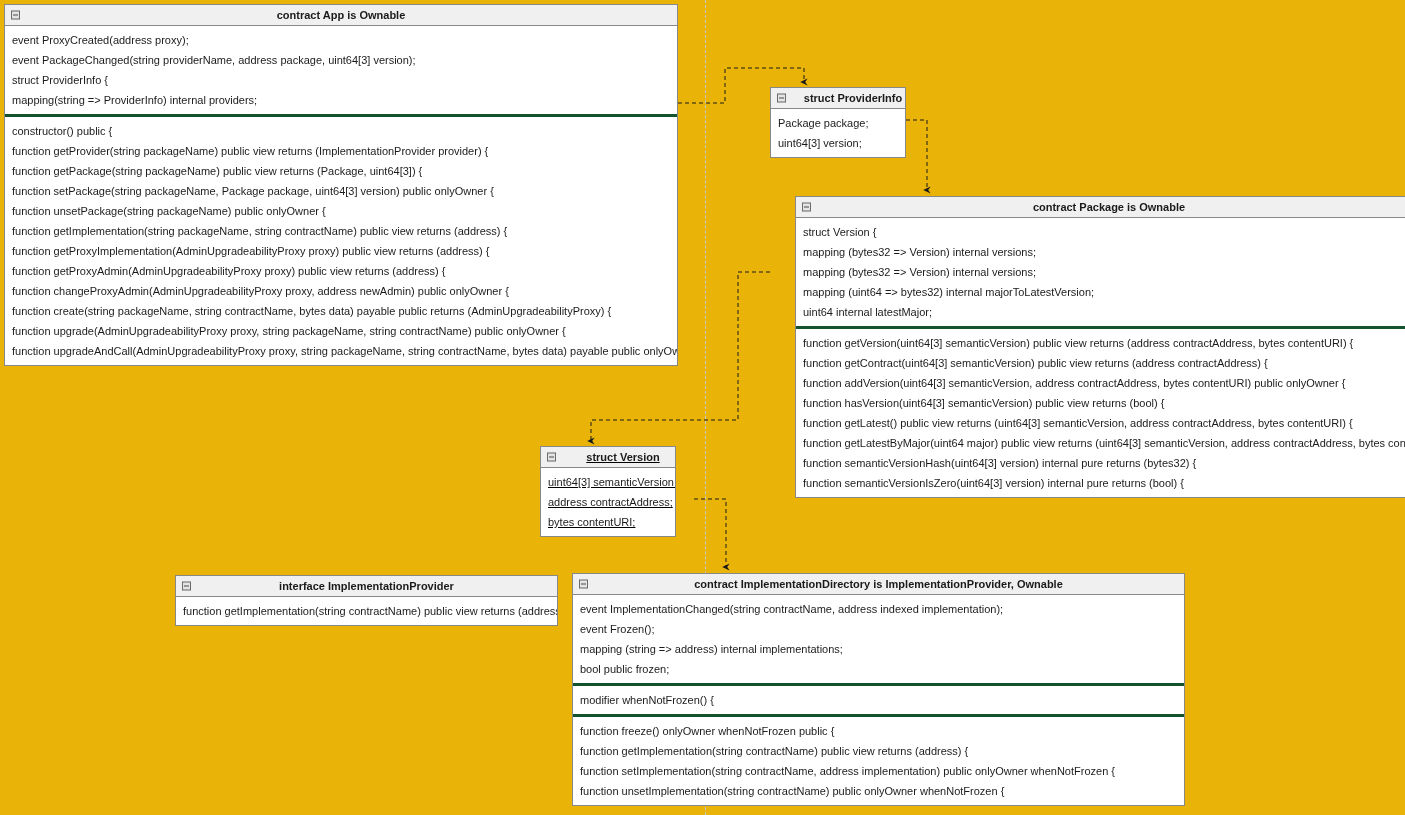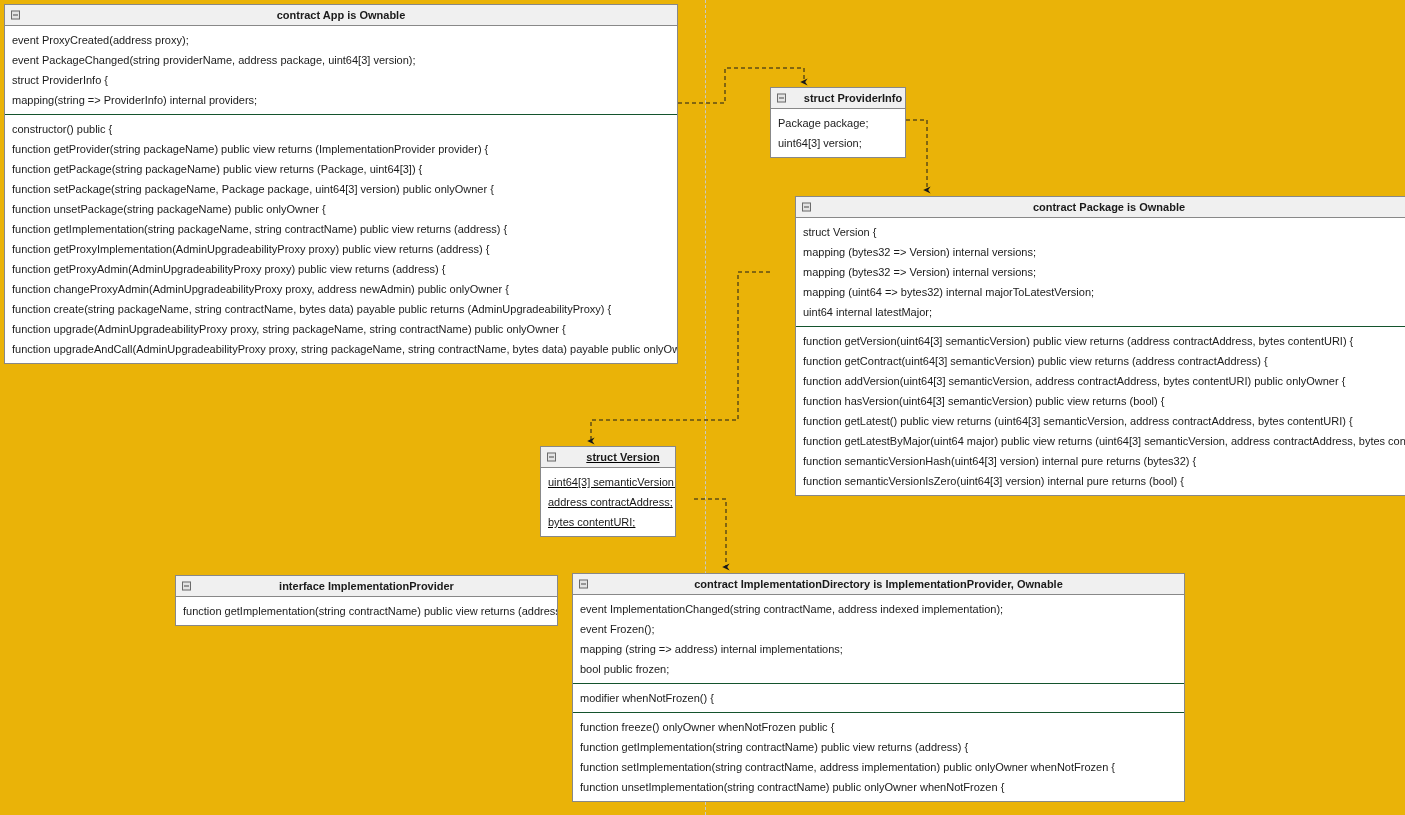--- a/index.html
+++ b/index.html
@@ -69,21 +69,21 @@
     top:3px;
     width:5px;
     height:1px;
     background:#4a4a4a;
   }
   .uml-section{
     box-sizing:border-box;
     padding:4px 0 4px 0;
   }
   .uml-section + .uml-section{
-    border-top:1px solid #14532d;
+    border-top:3px solid #14532d;
   }
   .uml-row{
     box-sizing:border-box;
     padding:3px 6px 3px 7px;
     font-size:11px;
     line-height:14px;
     color:#1b1b1b;
     white-space:nowrap;
     overflow:hidden;
   }

